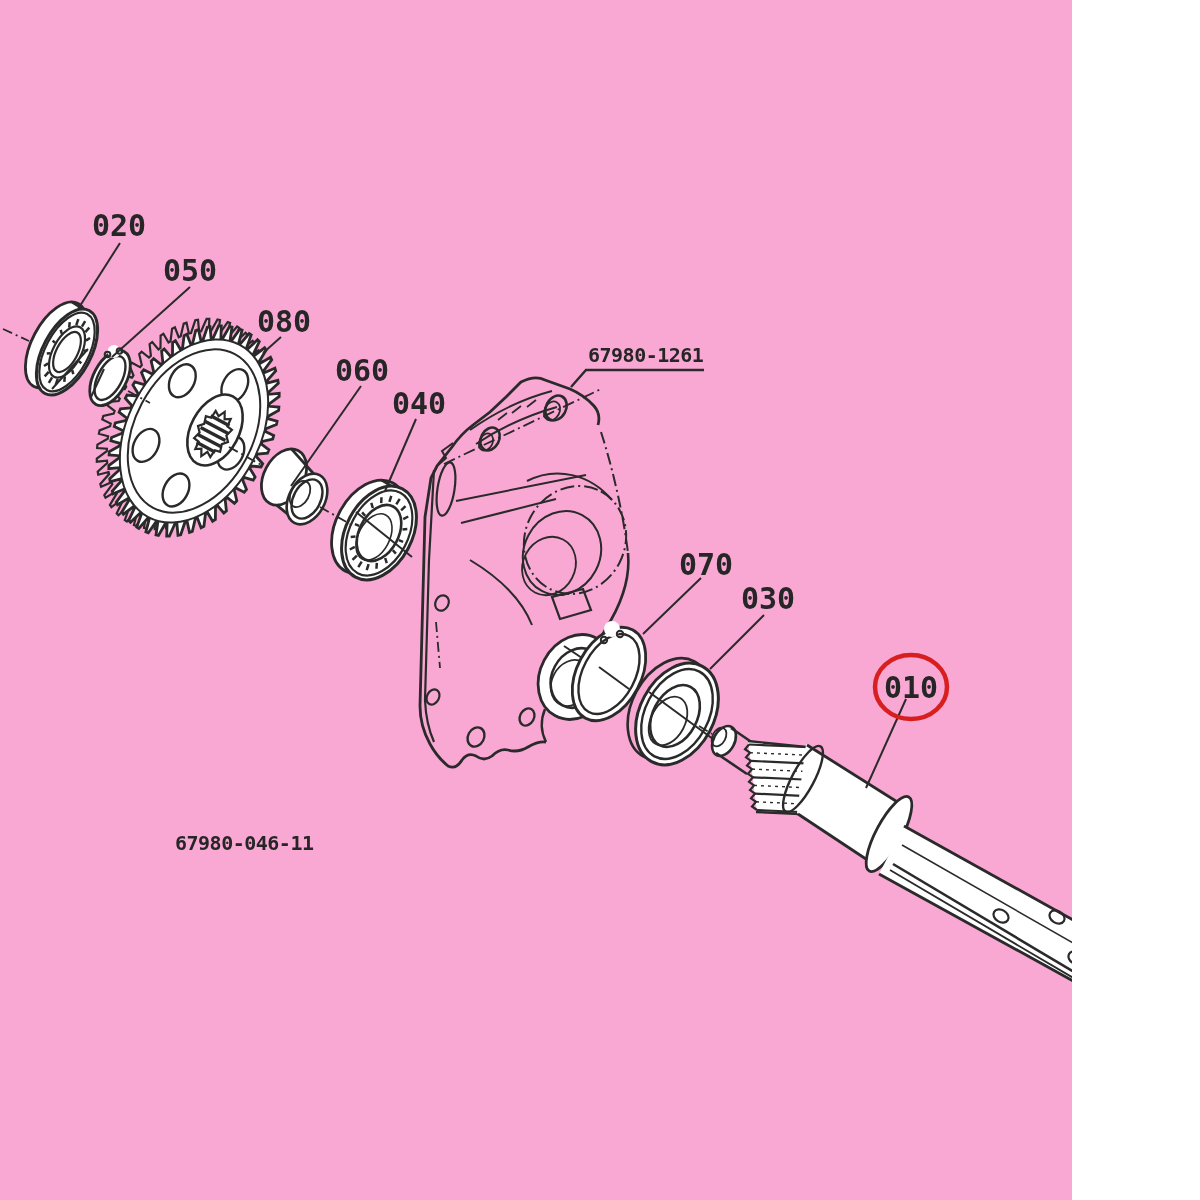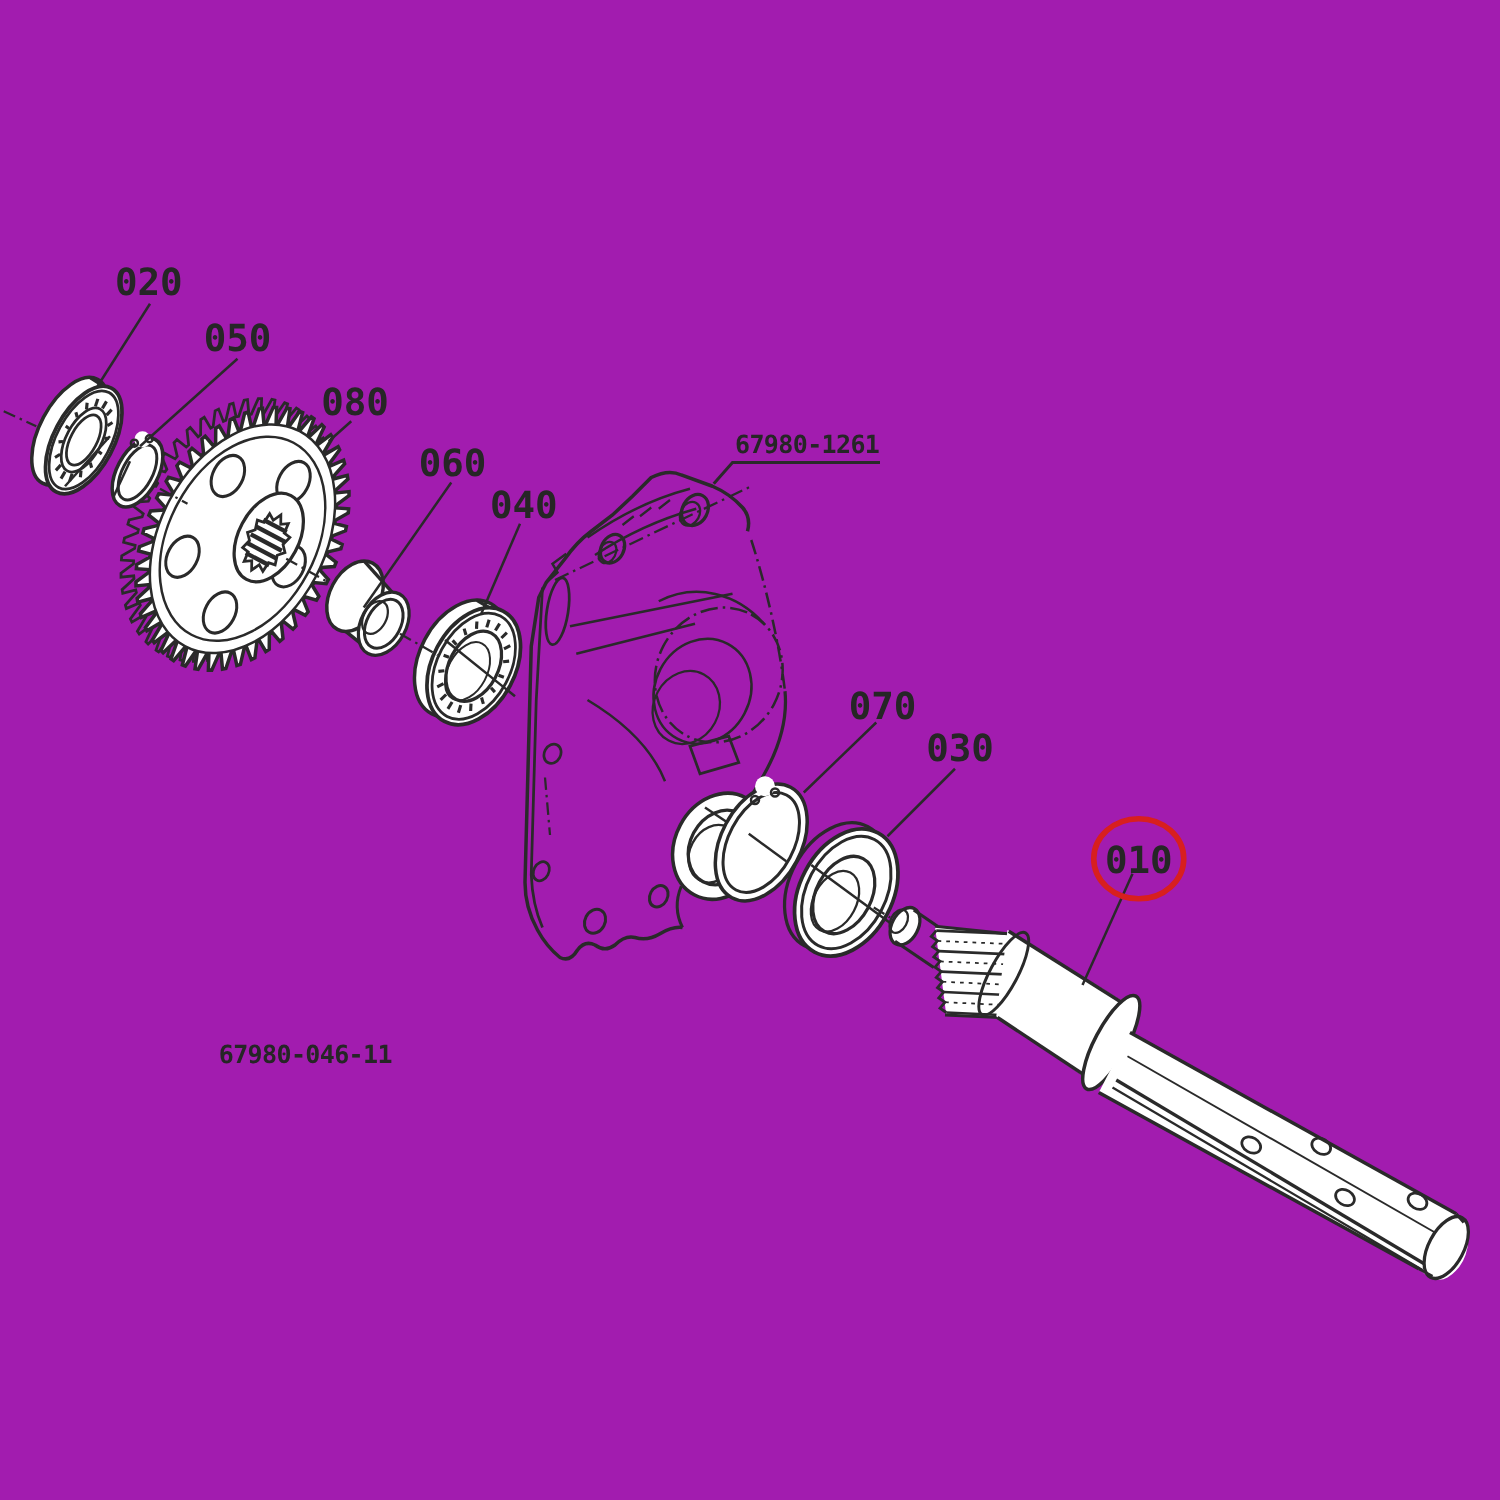--- a/index.html
+++ b/index.html
@@ -1,16 +1,16 @@
 <!DOCTYPE html>
 <html><head>
 <meta charset="utf-8">
 <style>
   html,body{margin:0;padding:0;background:#ffffff;}
-  .frame{position:relative;width:1200px;height:1200px;background:#a21caf;overflow:hidden;
+  .frame{position:relative;width:1072px;height:1200px;background:#f9a8d4;overflow:hidden;
          font-family:"DejaVu Sans Mono","Liberation Mono",monospace;}
   svg{position:absolute;left:0;top:0;}
   .callout-label{font-family:"DejaVu Sans Mono","Liberation Mono",monospace;
                  font-weight:700;font-size:30px;fill:#262626;}
   .ref-label{font-family:"DejaVu Sans Mono","Liberation Mono",monospace;
              font-weight:700;font-size:20px;letter-spacing:-0.5px;fill:#262626;}
   .ln{stroke:#2a2a2a;fill:none;}
   .wfill{fill:#ffffff;}
 </style>
 </head>

